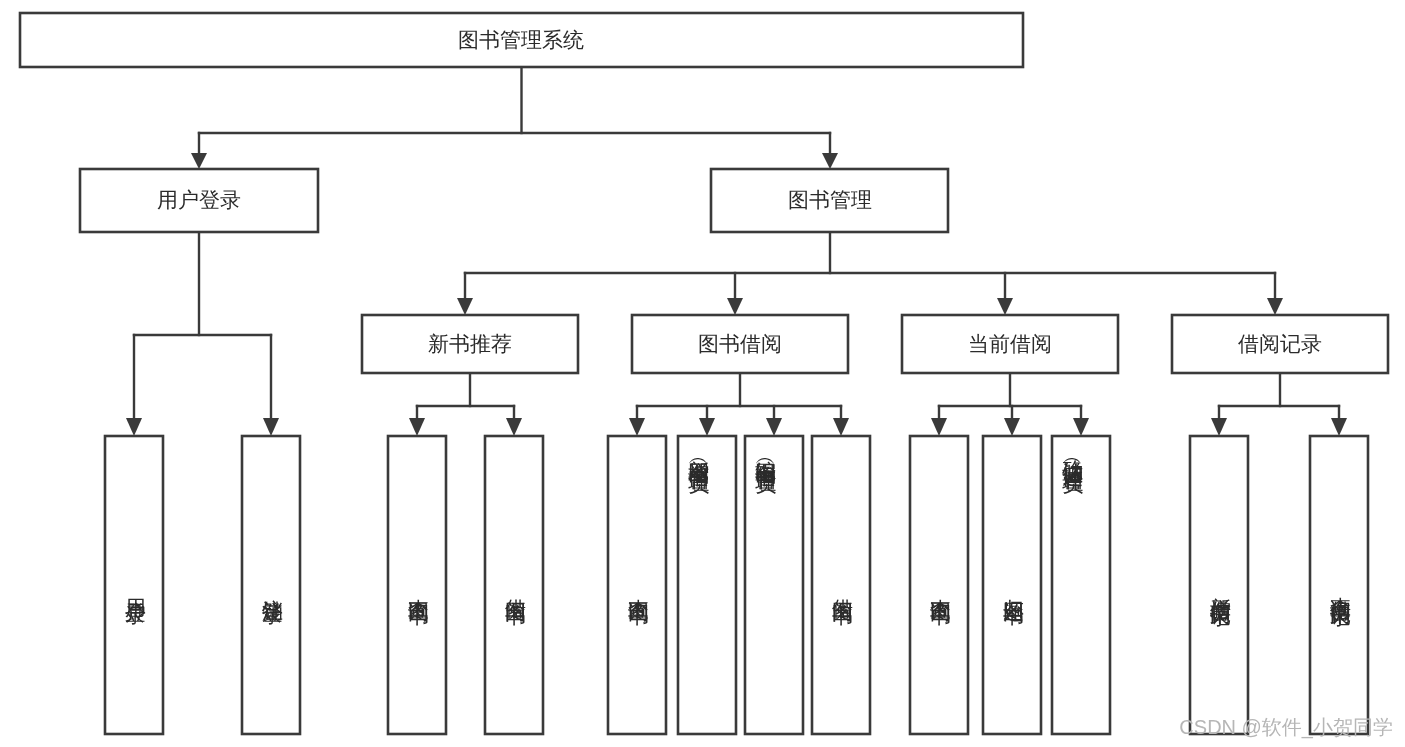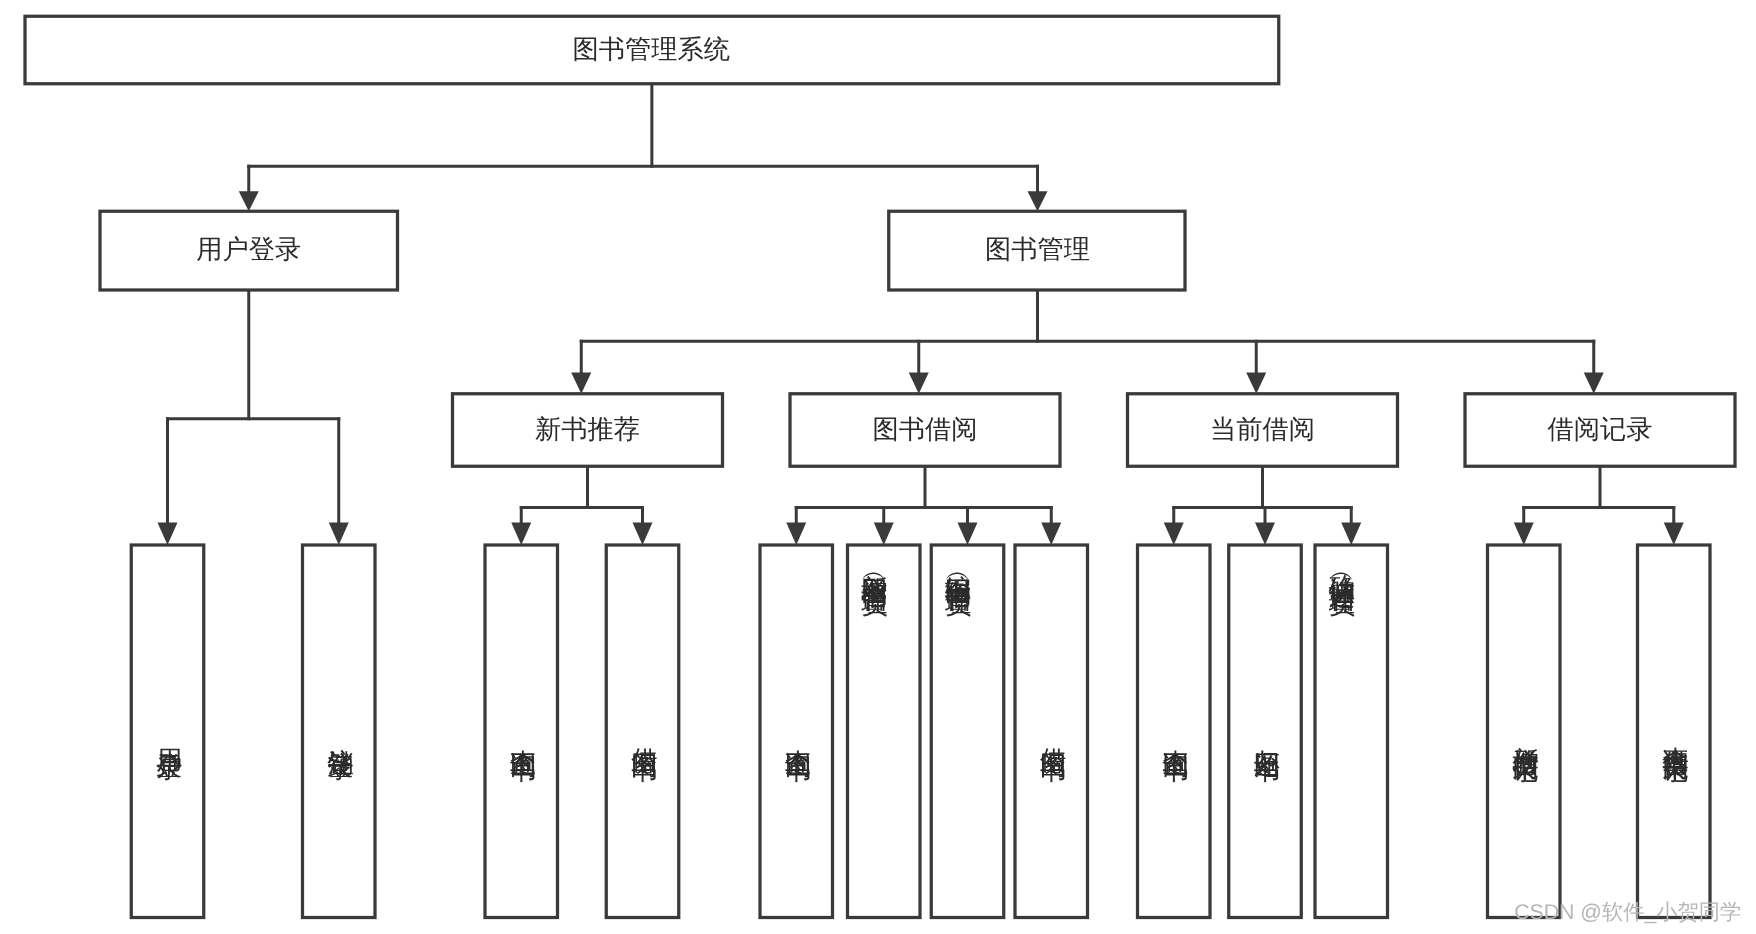--- a/index.html
+++ b/index.html
@@ -53,21 +53,21 @@
   .label-v {
     font-size: 21px;
     writing-mode: vertical-rl;
     letter-spacing: 2px;
   }
   .watermark {
     position: absolute;
     right: 12px;
     bottom: 6px;
     font-family: "Liberation Sans", "DejaVu Sans", sans-serif;
-    font-size: 17px;
+    font-size: 20px;
     color: #b6b6b6;
     white-space: nowrap;
     pointer-events: none;
   }
 </style>
 </head>
 <body>
 
 <div id="diagram-root">
 

